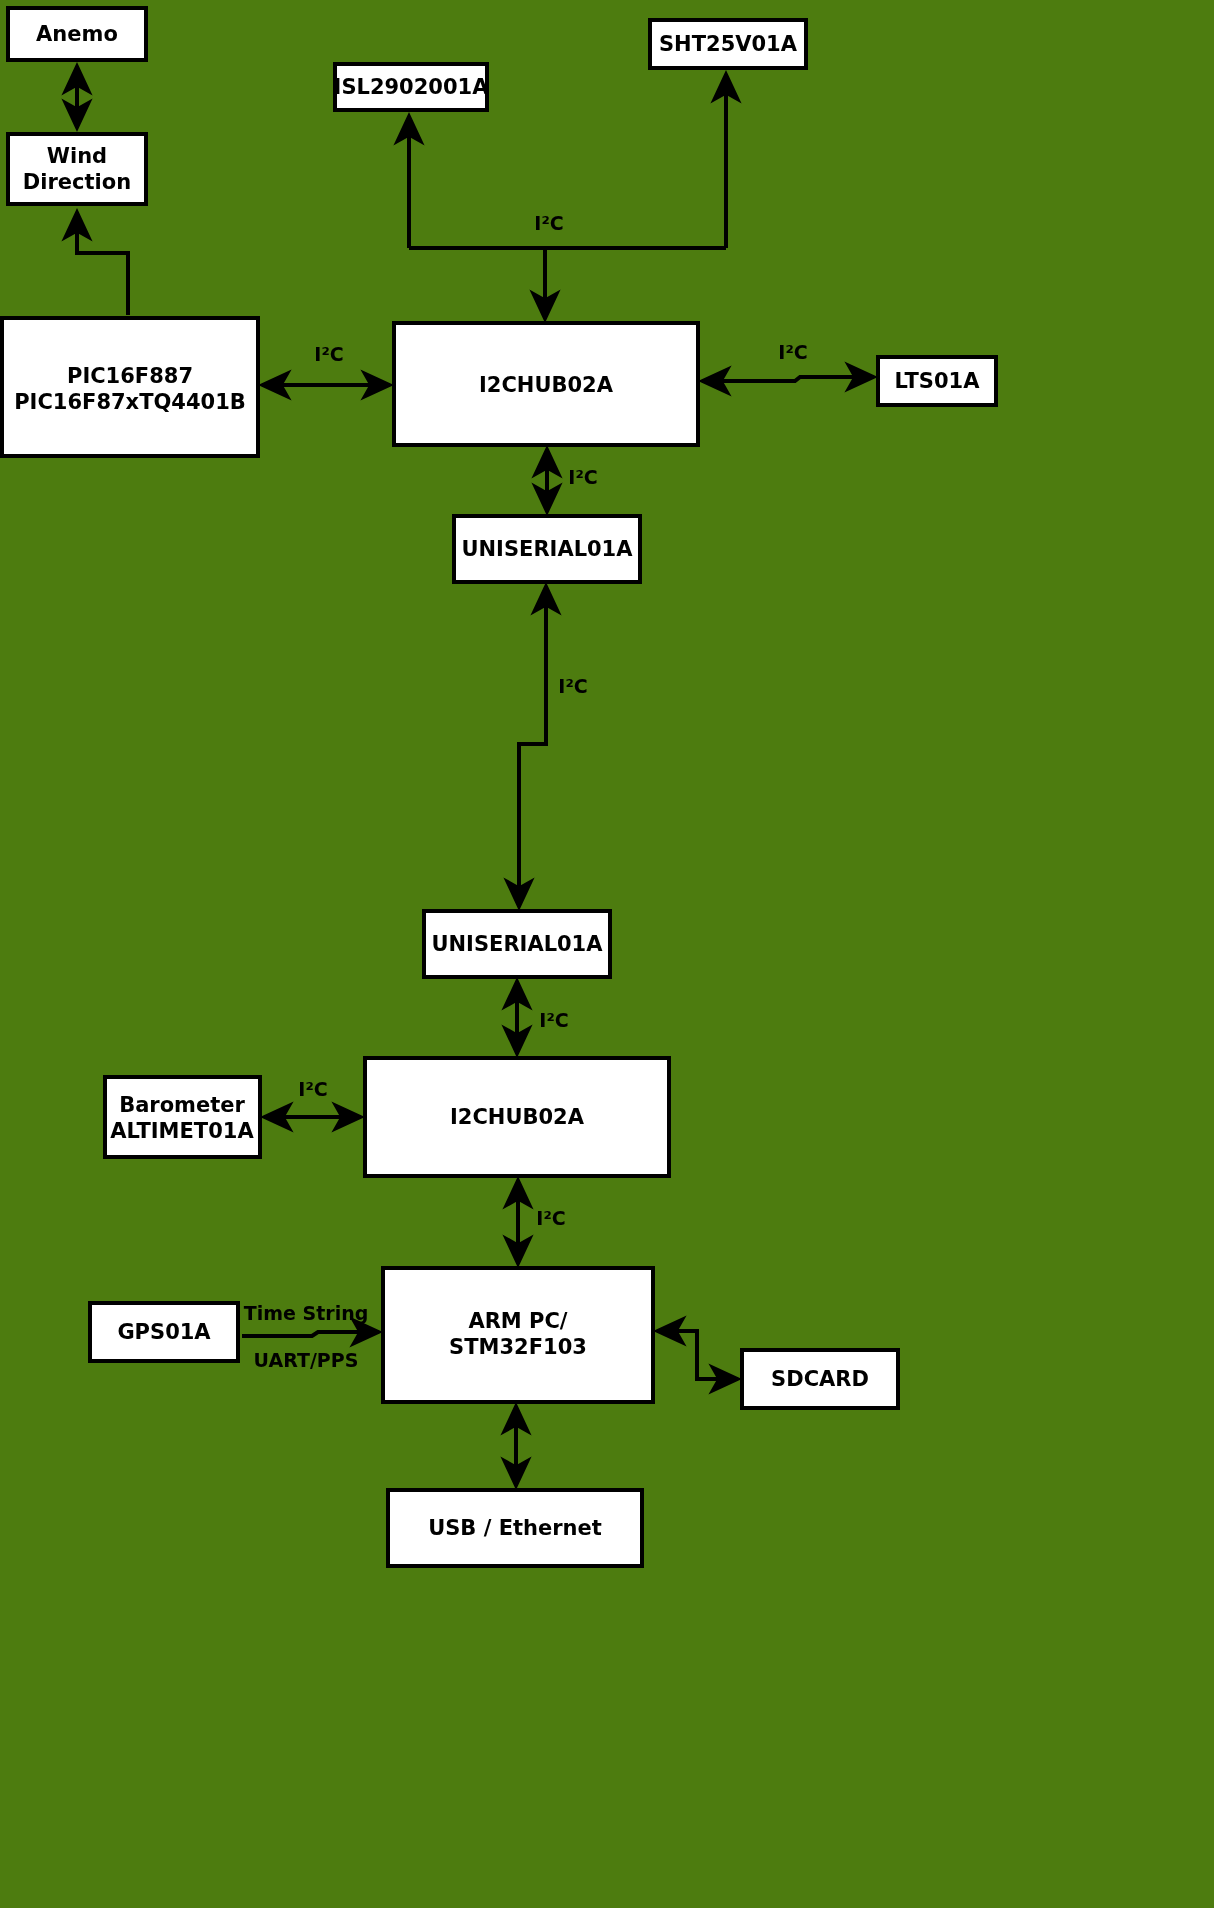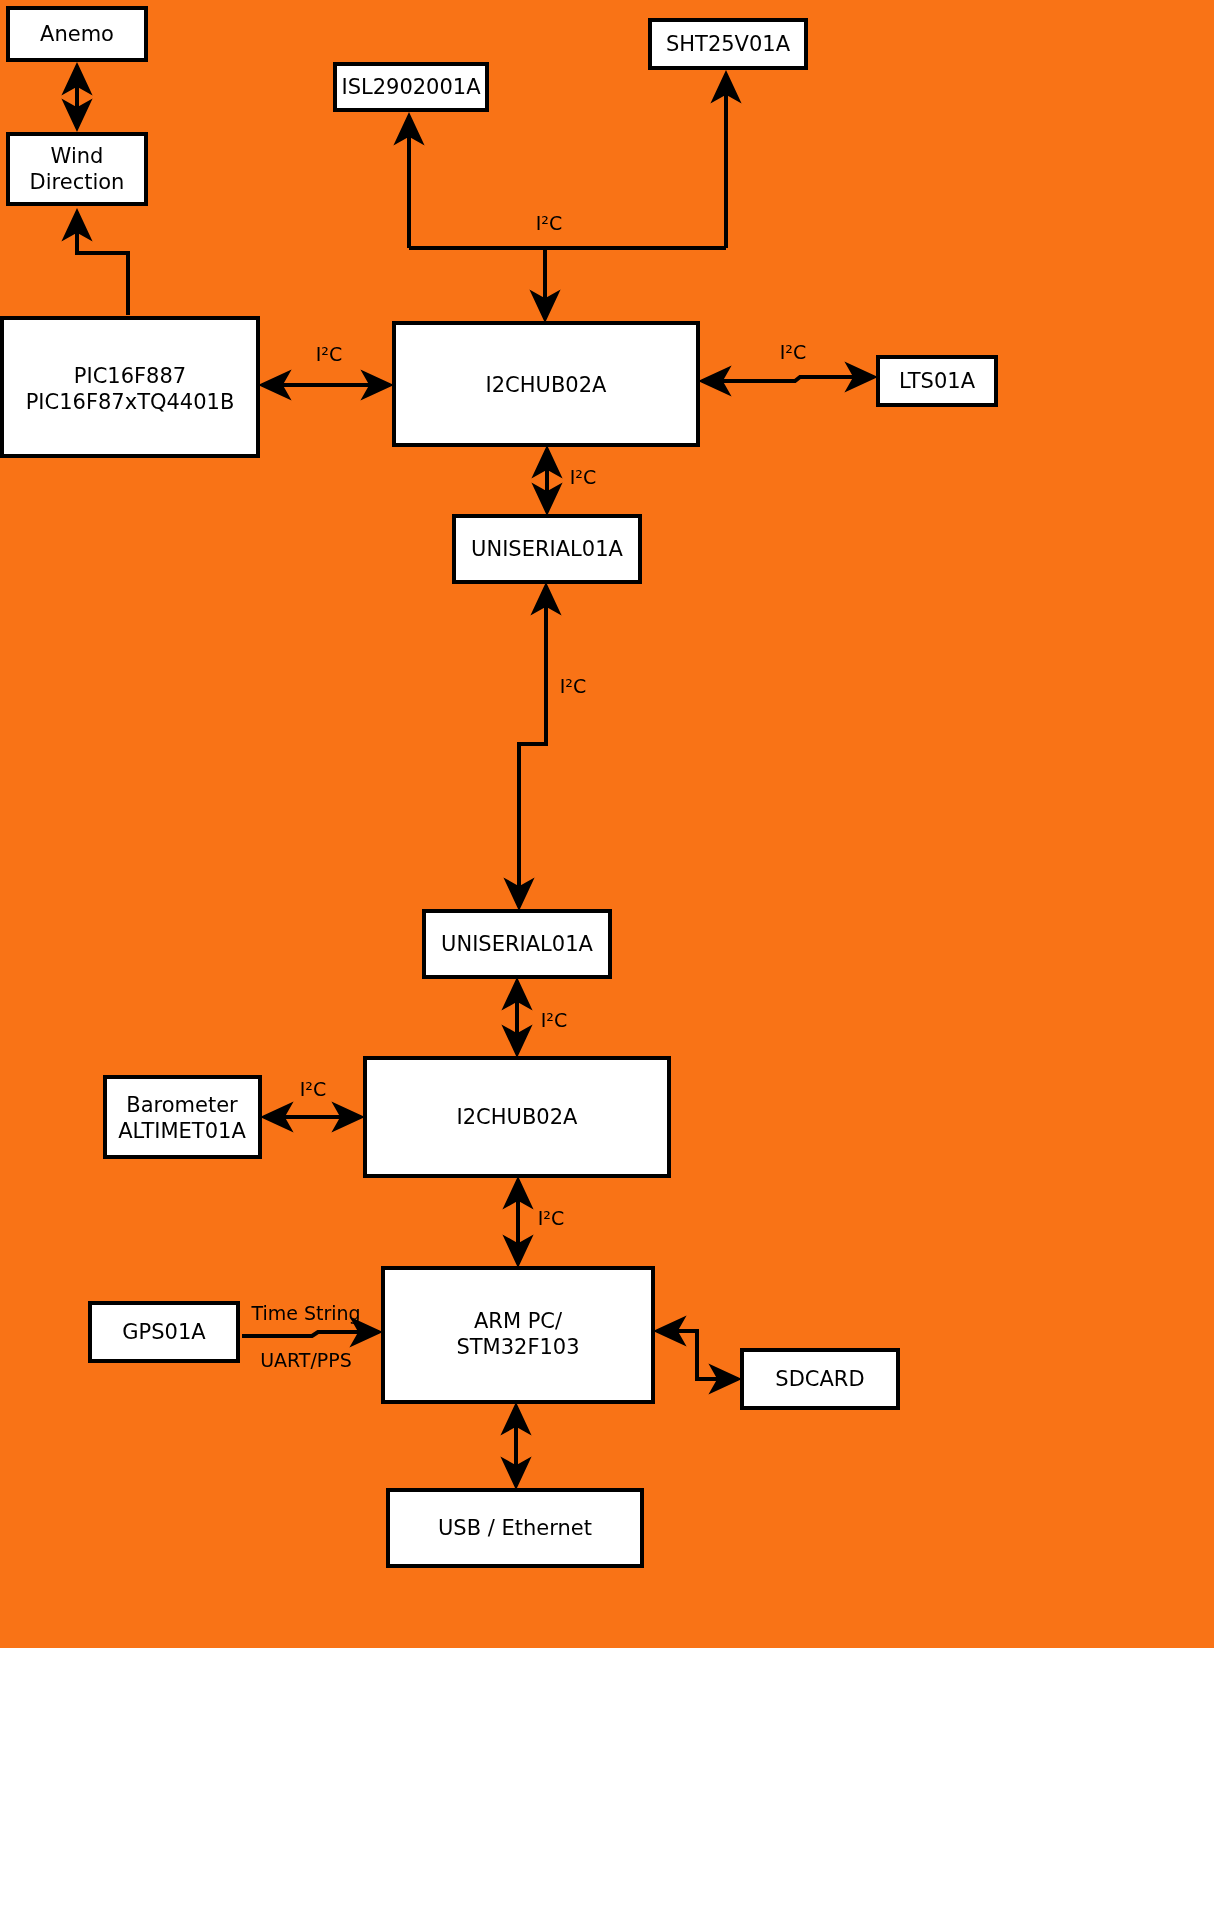--- a/index.html
+++ b/index.html
@@ -9,22 +9,23 @@
   }
   body {
     width: 1214px;
     height: 1908px;
     font-family: "DejaVu Sans", "Liberation Sans", sans-serif;
     overflow: hidden;
   }
   #diagram-root {
     position: relative;
     width: 1214px;
-    height: 1648px;
-    background: #f97316;
+    height: 1908px;
+    background: #4d7c0f;
+    font-weight: bold;
   }
   svg#diagram {
     position: absolute;
     top: 0;
     left: 0;
     width: 1214px;
     height: 1908px;
     display: block;
   }
   .node-rect {

